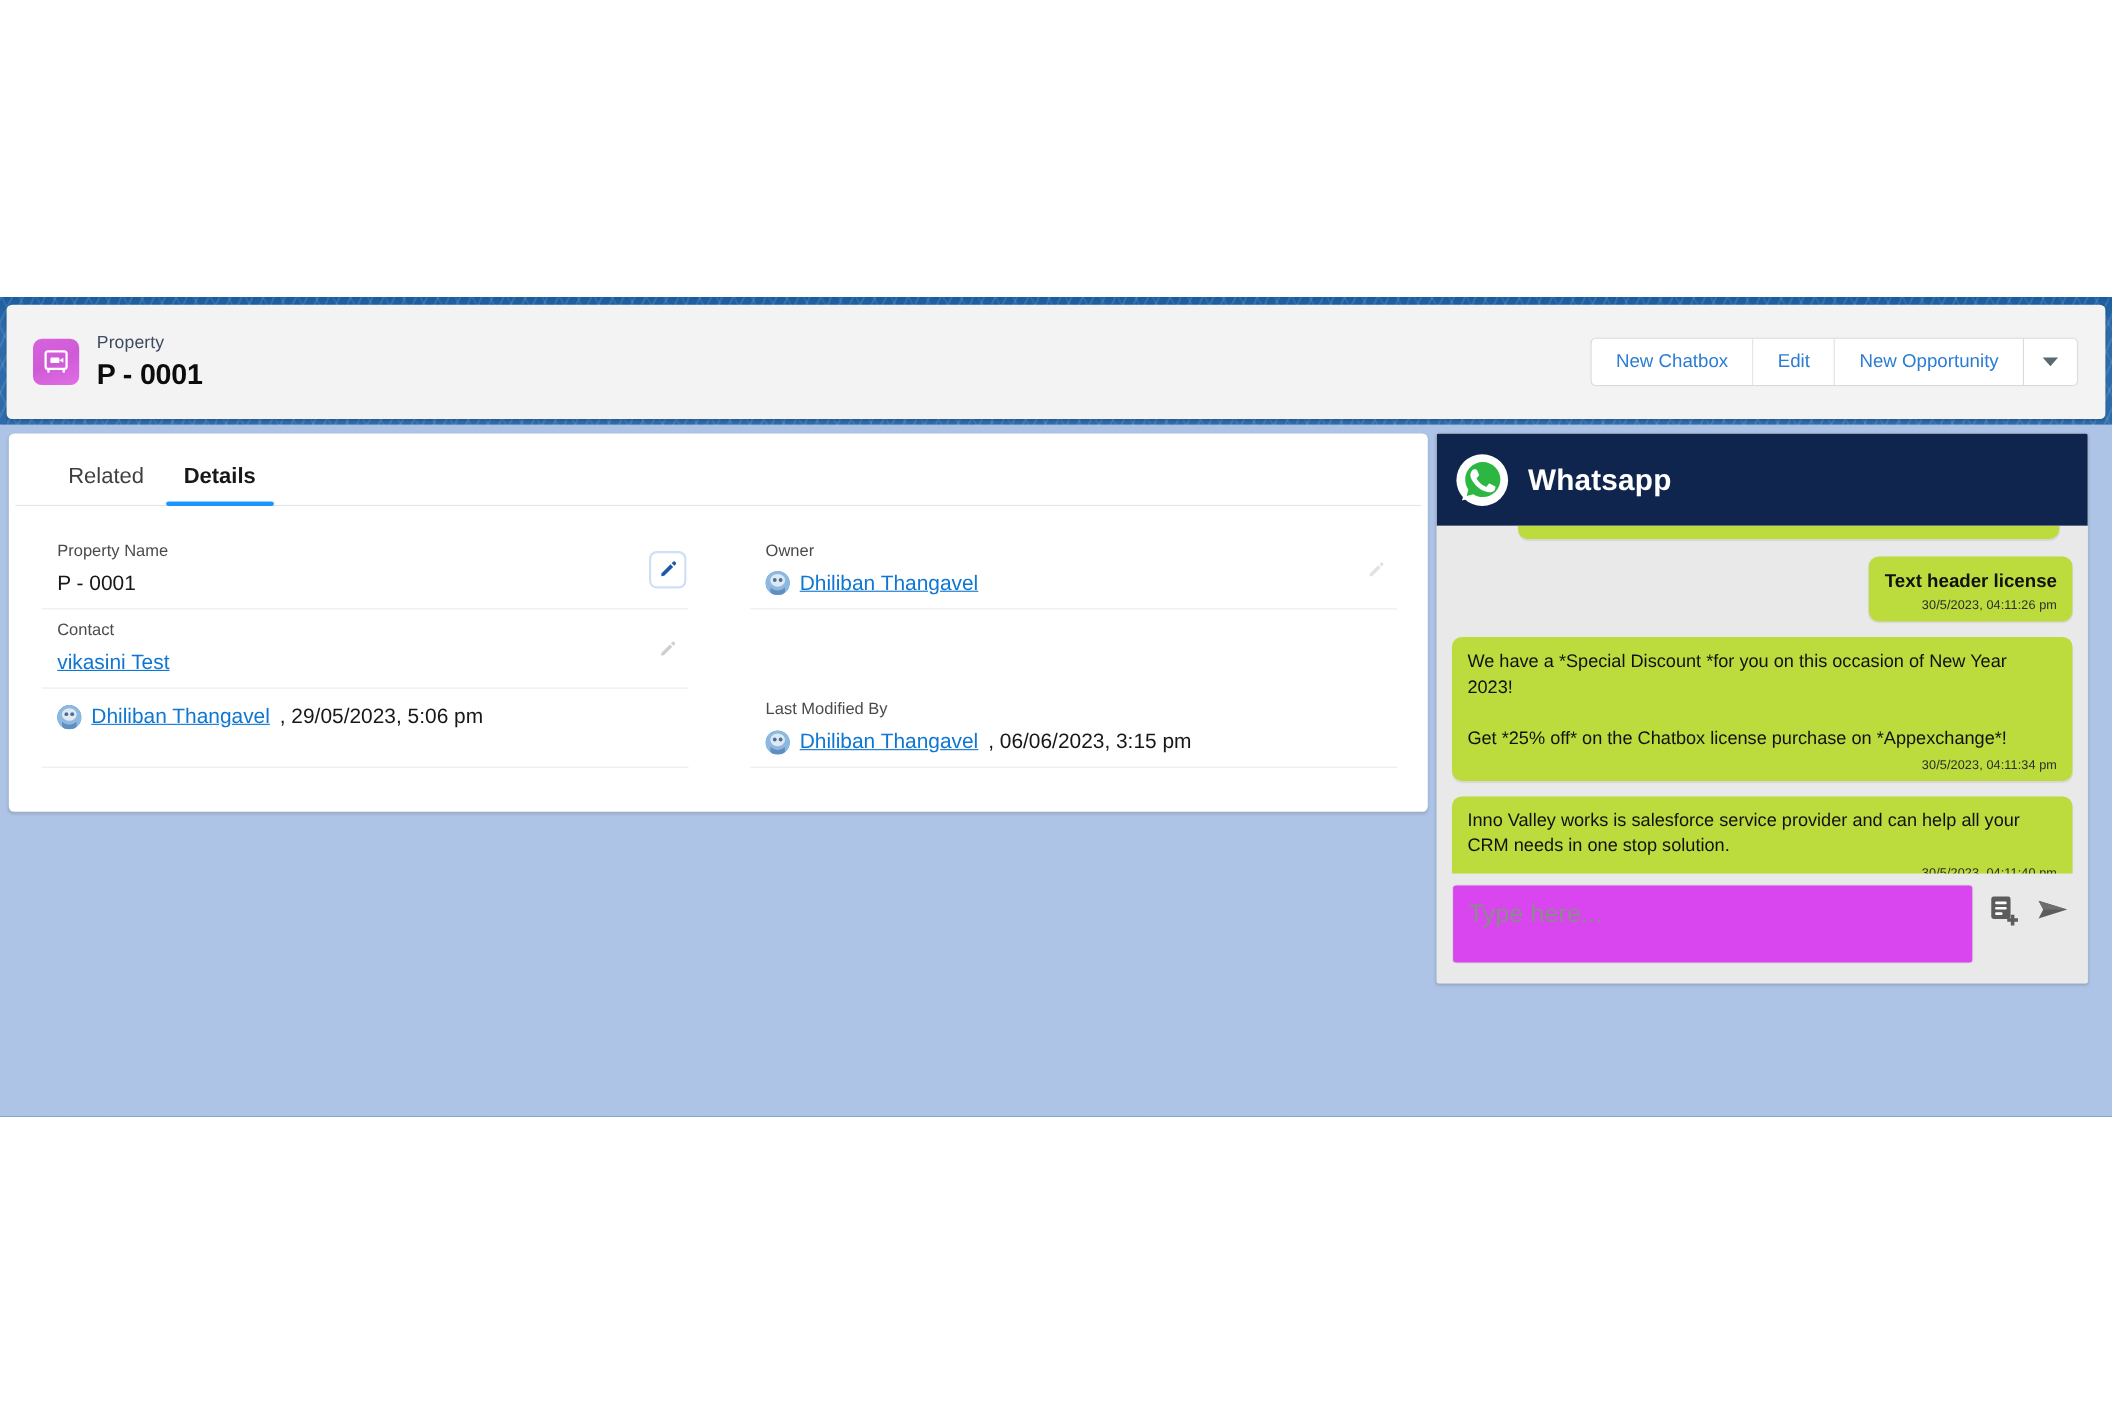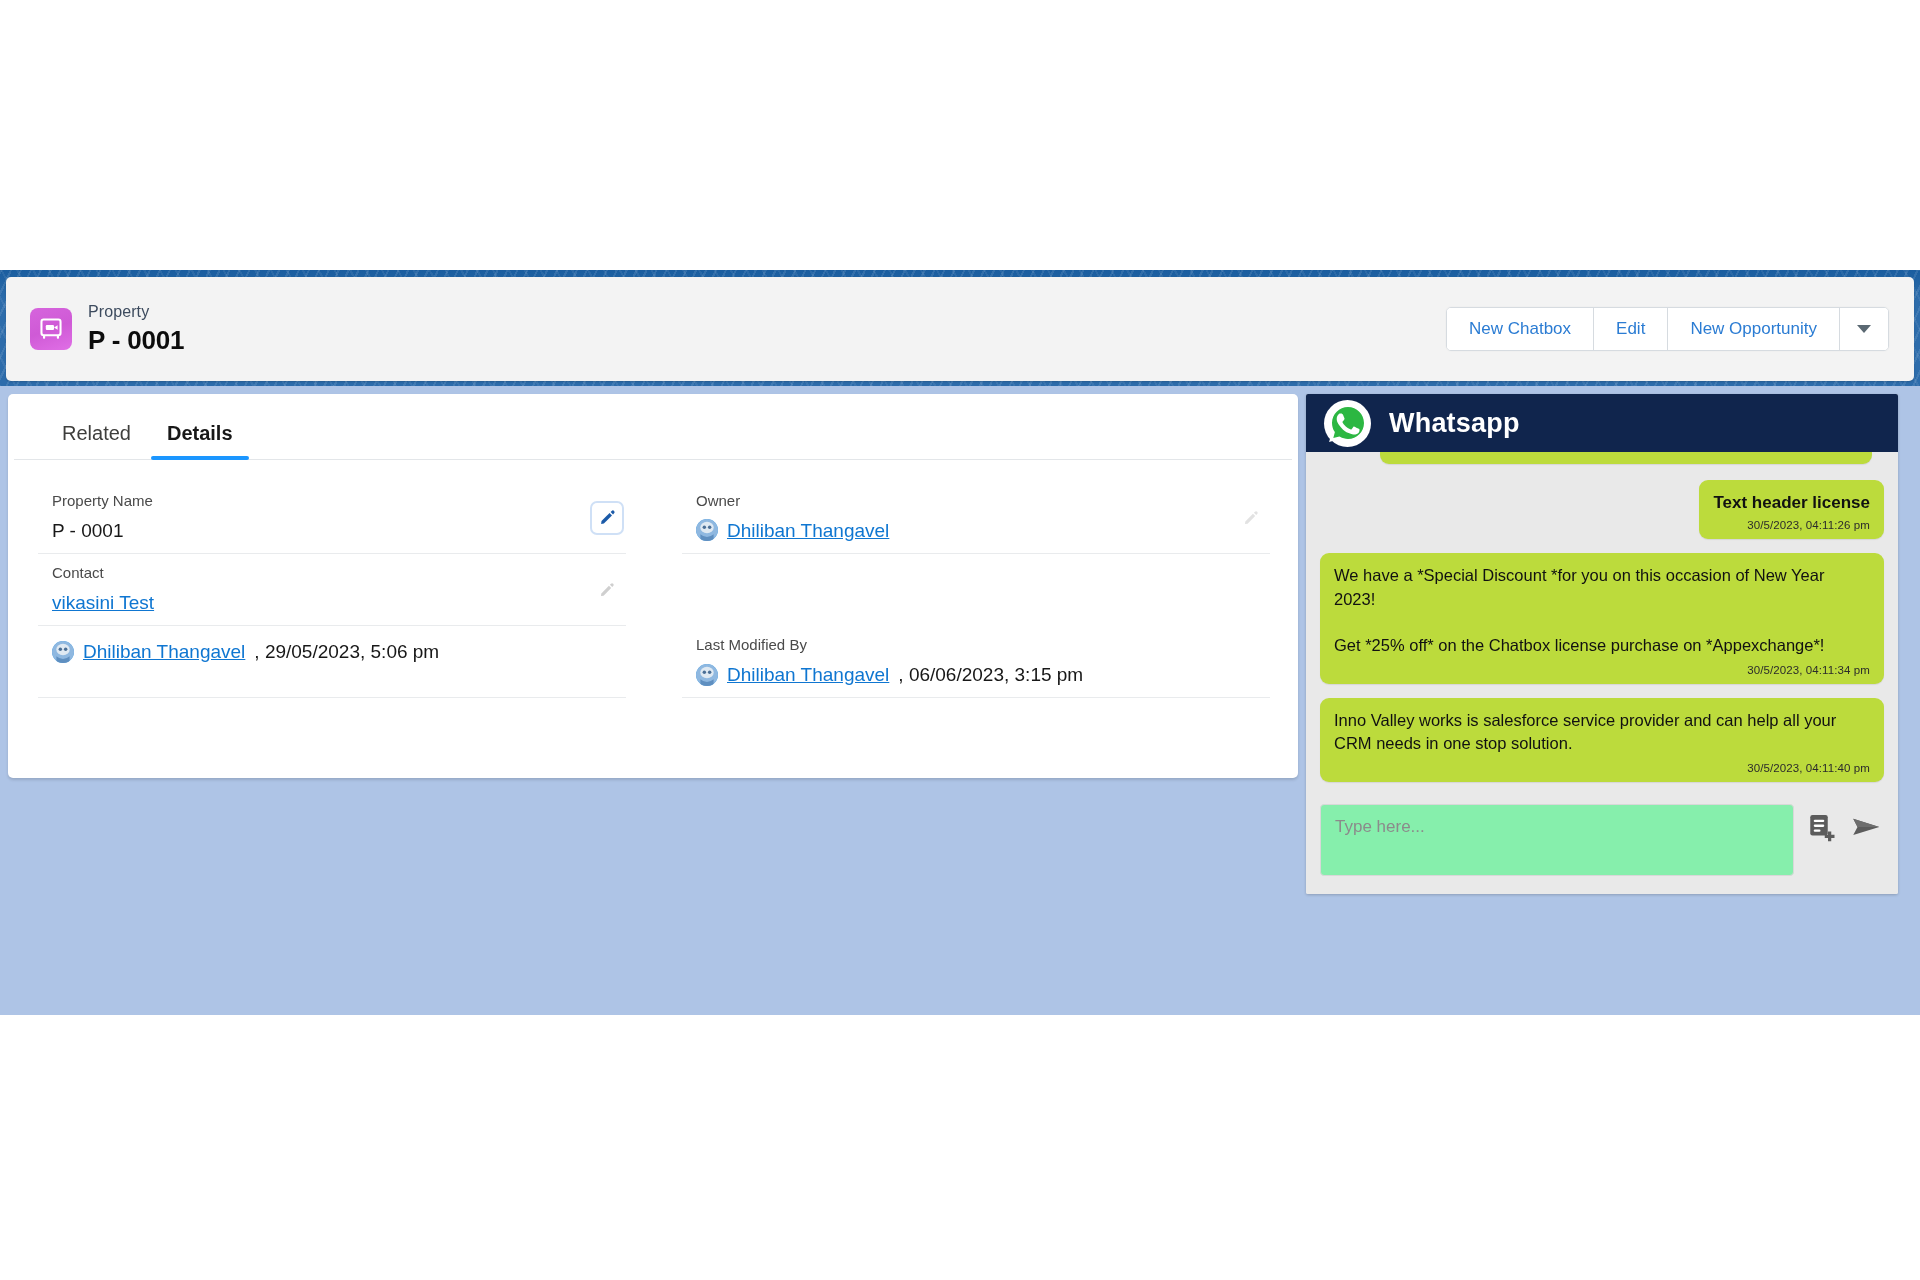--- a/index.html
+++ b/index.html
@@ -86,21 +86,21 @@
     width: 0; height: 0;
     border-left: 7px solid transparent;
     border-right: 7px solid transparent;
     border-top: 8px solid #5a6872;
   }
 
   
   #details-card {
     position: absolute;
     left: 8px; top: 8px;
-    width: 1290px; height: 384px;
+    width: 1290px; height: 344px;
     background: #fff;
     border-radius: 5px;
     box-shadow: 0 2px 3px rgba(0,0,0,.14);
   }
   #tabs {
     display: flex; align-items: flex-end;
     padding: 24px 0 0 30px;
     border-bottom: 1px solid #e3e6e9;
     margin: 0 6px;
   }
@@ -159,21 +159,21 @@
     position: absolute;
     left: 1306px; top: 8px;
     width: 592px; height: 500px;
     background: #e9e9e9;
     border-radius: 2px;
     box-shadow: 0 1px 3px rgba(0,0,0,.2);
     display: flex; flex-direction: column;
     overflow: hidden;
   }
   #whatsapp-header {
-    height: 58px; background: #10254d;
+    height: 84px; background: #10254d;
     display: flex; align-items: center;
     padding-left: 18px; gap: 18px;
     flex: 0 0 auto;
   }
   #whatsapp-logo {
     width: 47px; height: 47px; border-radius: 50%;
     background: #ffffff;
     display: flex; align-items: center; justify-content: center;
     flex: 0 0 auto;
   }
@@ -215,22 +215,22 @@
 
   #composer {
     flex: 0 0 auto;
     display: flex; align-items: flex-start;
     gap: 10px; padding: 10px 14px 18px 14px;
     background: #e9e9e9;
   }
   #message-input {
     flex: 1 1 auto; height: 72px;
     border: 1px solid #d8d8d8; border-radius: 4px;
-    background: #86efac; resize: none;
-    padding: 12px 14px; font-size: 17px;
+    background: #d946ef; resize: none;
+    padding: 12px 14px; font-size: 23px;
     color: #222; font-family: "Liberation Sans", sans-serif;
     outline: none;
   }
   #message-input::placeholder { color: #8b8b8b; }
   .composer-icon-btn {
     background: none; border: none; cursor: pointer;
     padding: 4px 2px; display: flex; align-items: center; justify-content: center;
     margin-top: 4px;
   }
 </style>

